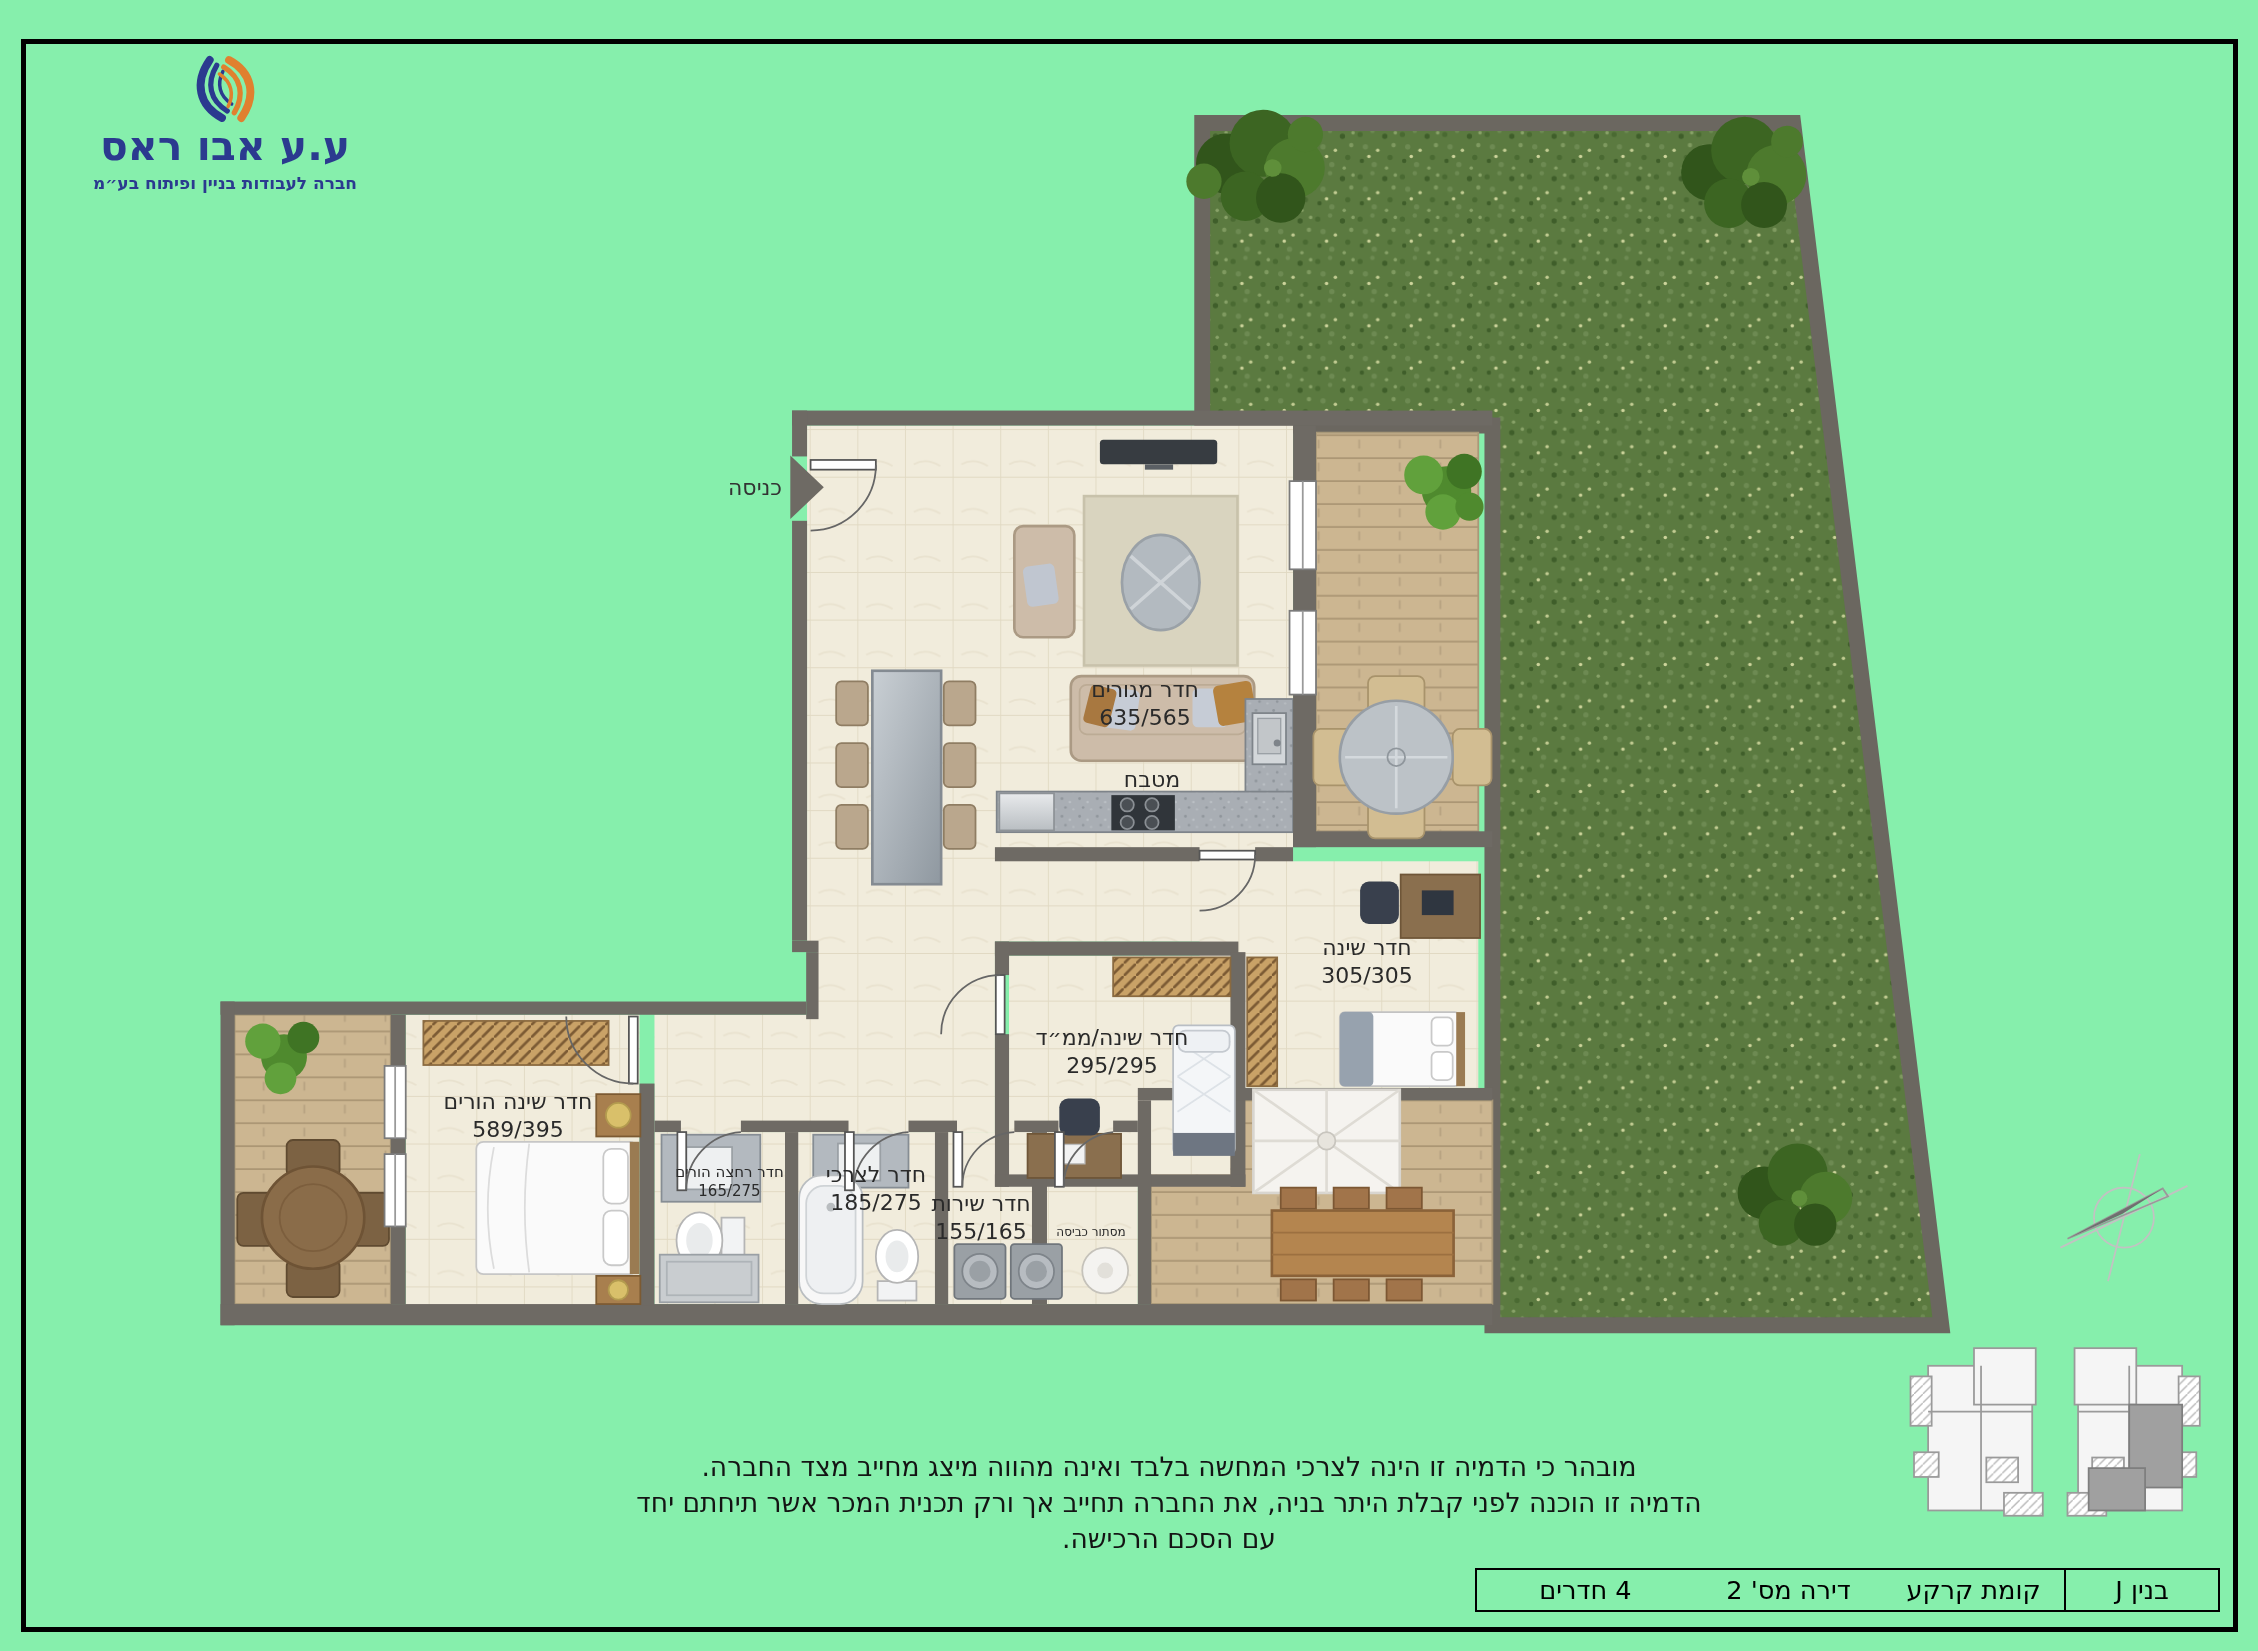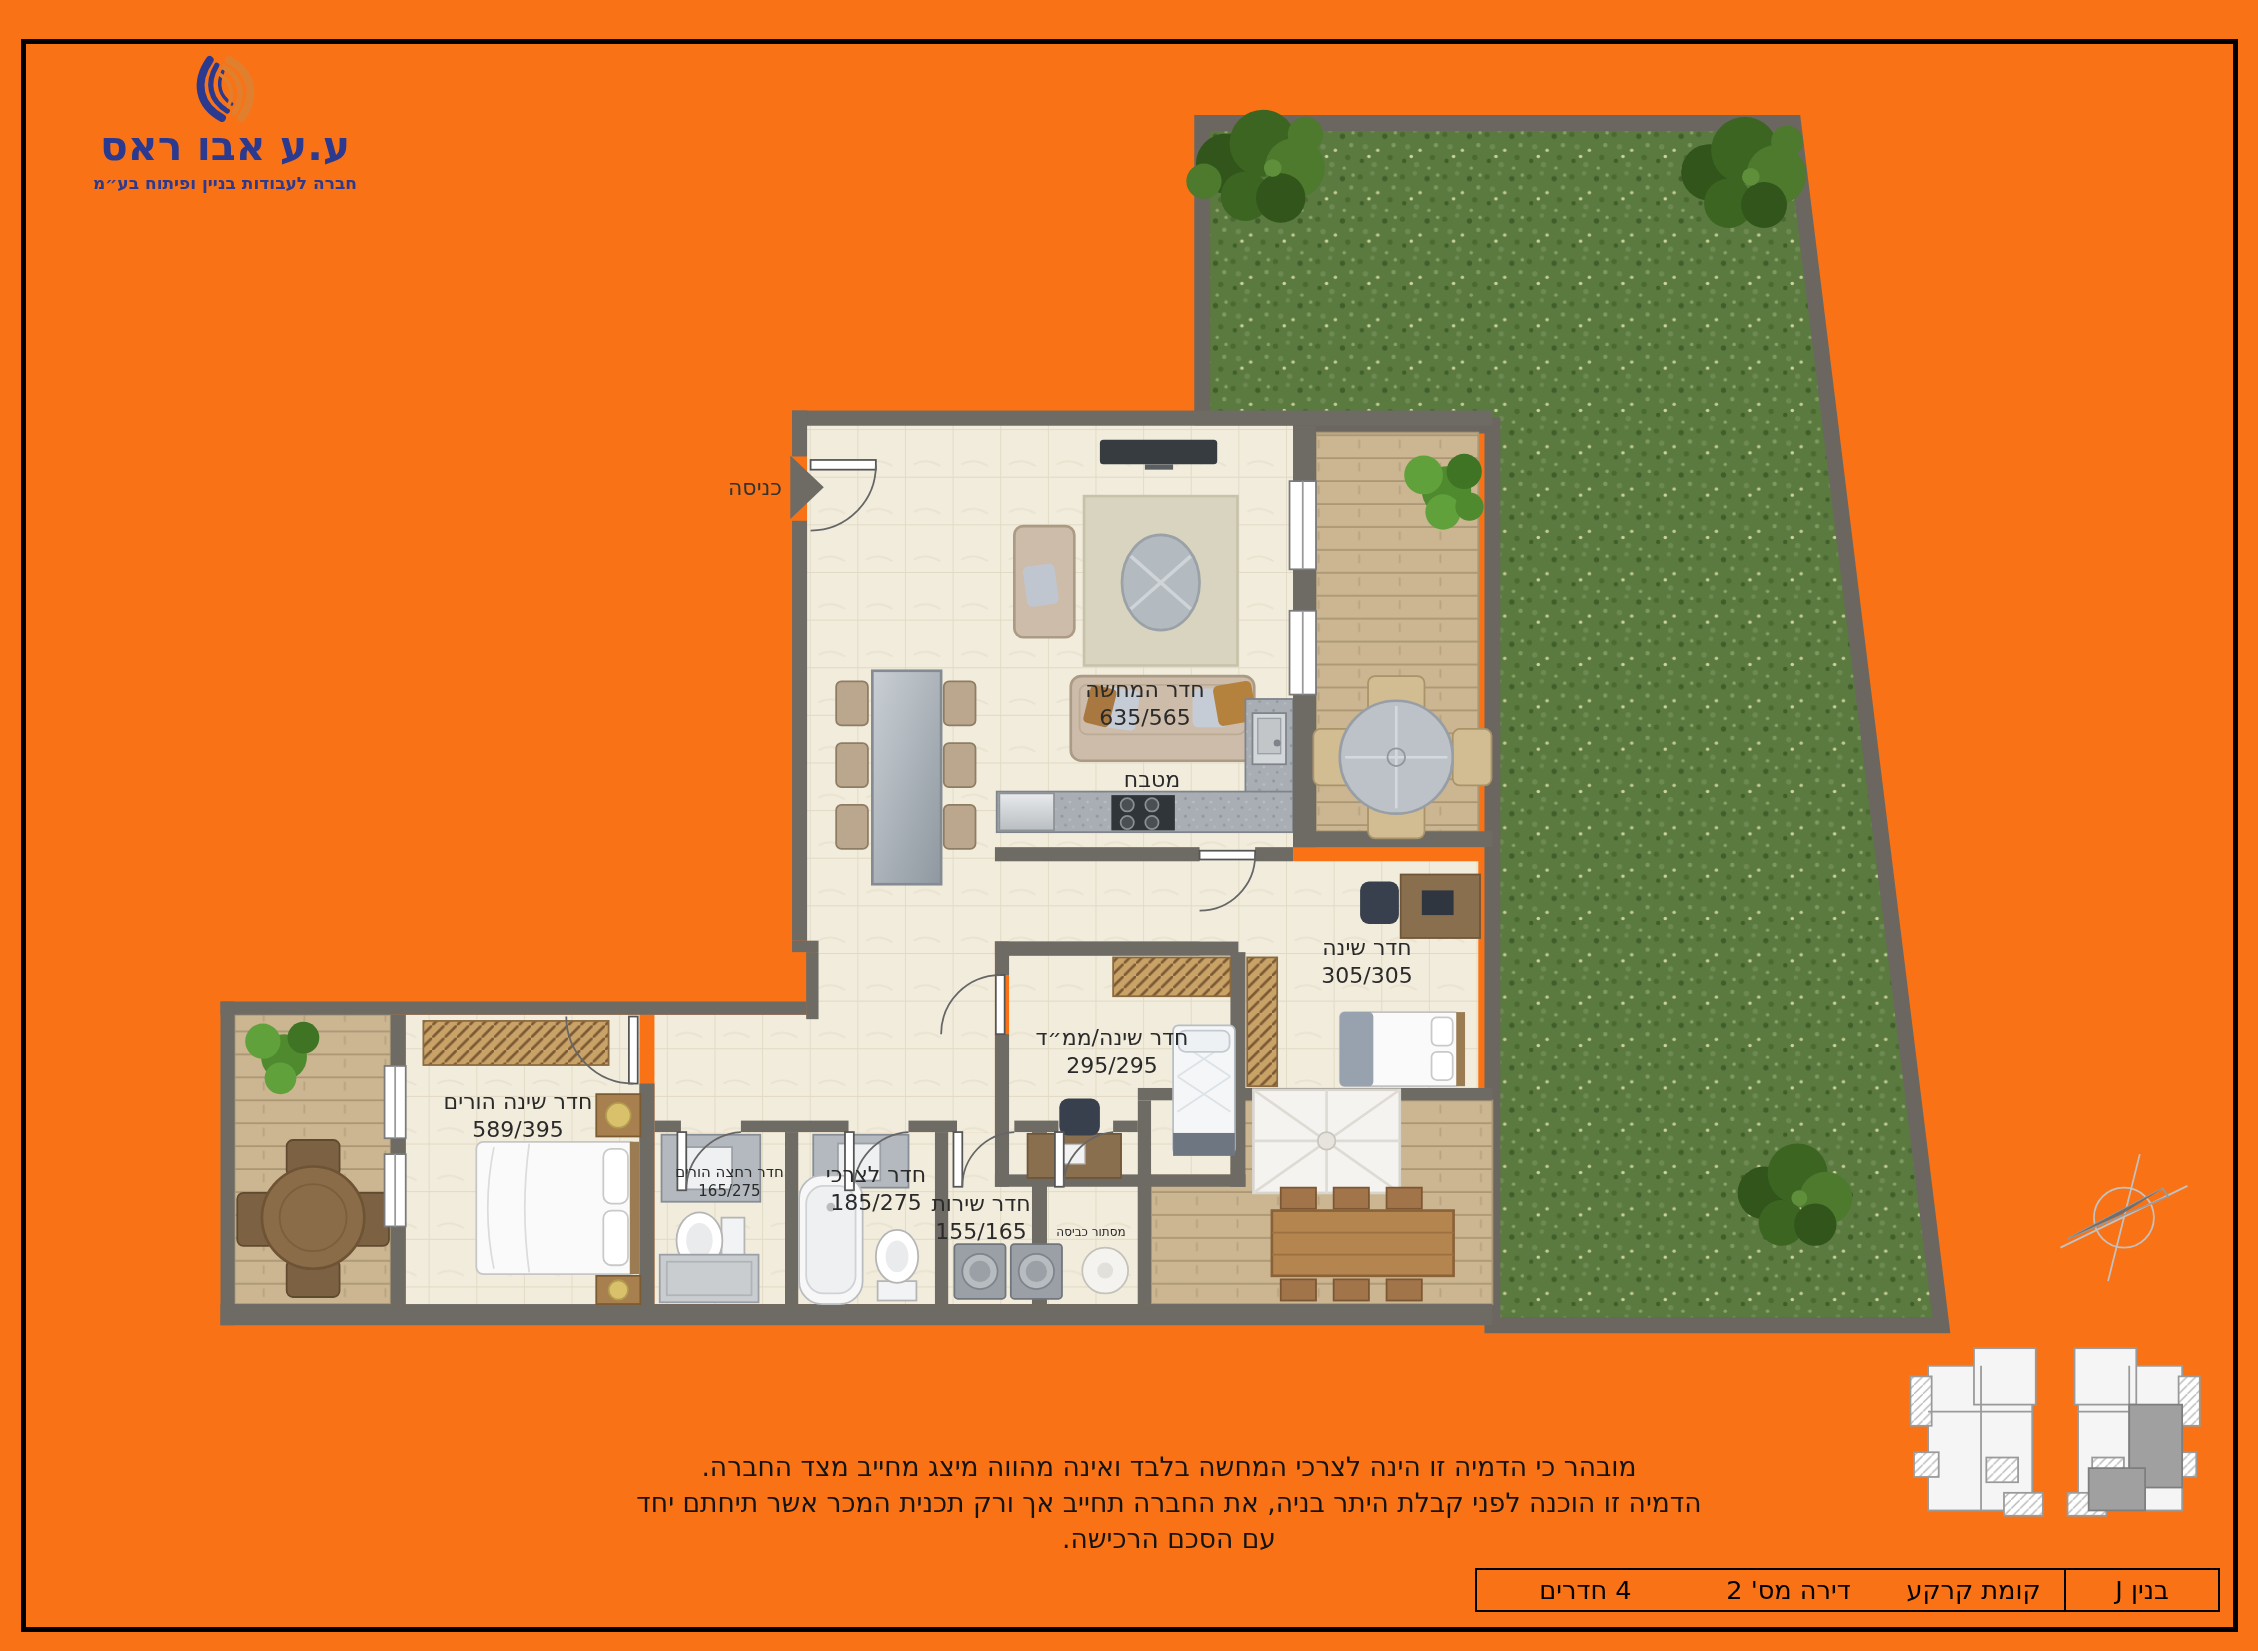--- a/index.html
+++ b/index.html
@@ -1,16 +1,16 @@
 <!DOCTYPE html>
 <html style="font-size:14px"><head>
 <meta charset="utf-8">
 <style>
   html,body{margin:0;padding:0;background:#fff;}
-  #page{position:relative;width:2258px;height:1652px;background:#f97316;overflow:hidden;
+  #page{position:relative;width:2258px;height:1652px;background:#86efac;overflow:hidden;
         font-family:"DejaVu Sans","Liberation Sans",sans-serif;}
   #frame{position:absolute;left:21px;top:39px;width:2217px;height:1593px;border:5.3px solid #000;box-sizing:border-box;}
   #plan-svg{position:absolute;left:0;top:0;width:2258px;height:1652px;}
 
   
   #logo{position:absolute;left:84px;top:53px;width:282px;text-align:center;}
   #logo .emblem{display:block;margin:0 auto;}
   #logo .company{font-size:41px;font-weight:bold;color:#2b3a8f;line-height:1.05;direction:rtl;}
   #logo .tagline{font-size:17px;font-weight:bold;color:#2b3a8f;margin-top:5.3px;direction:rtl;}
 
@@ -393,21 +393,21 @@
         <path d="M41 24 C55 33 58 47 51 61" stroke-width="4"></path>
       </g>
     </svg>
     <div class="company">ע.ע אבו ראס</div>
     <div class="tagline">חברה לעבודות בניין ופיתוח בע״מ</div>
   </div>
 
   <div id="entrance-label" style="left:782px;top:487px;">כניסה</div>
 
   <div class="lbl" style="left:1145px;top:703px;">
-    <div>חדר המחשה</div>
+    <div>חדר מגורים</div>
     <div>635/565</div>
   </div>
   <div class="lbl" style="left:1152px;top:780px;">
     <div>מטבח</div>
   </div>
   <div class="lbl" style="left:1367px;top:961px;">
     <div>חדר שינה</div>
     <div>305/305</div>
   </div>
   <div class="lbl" style="left:1112px;top:1051px;">

